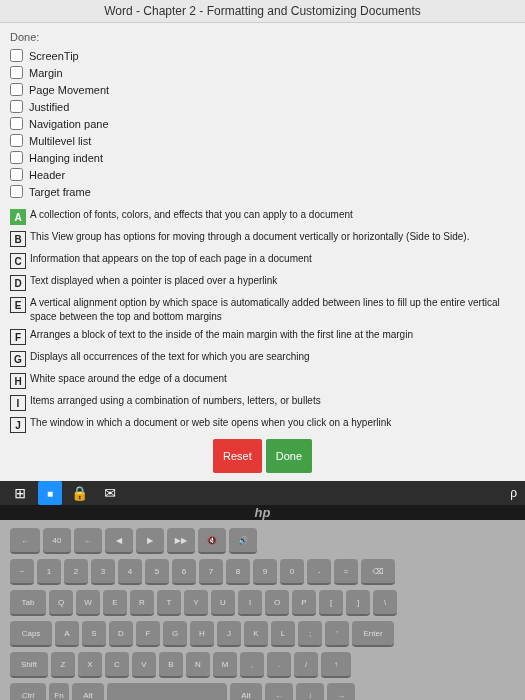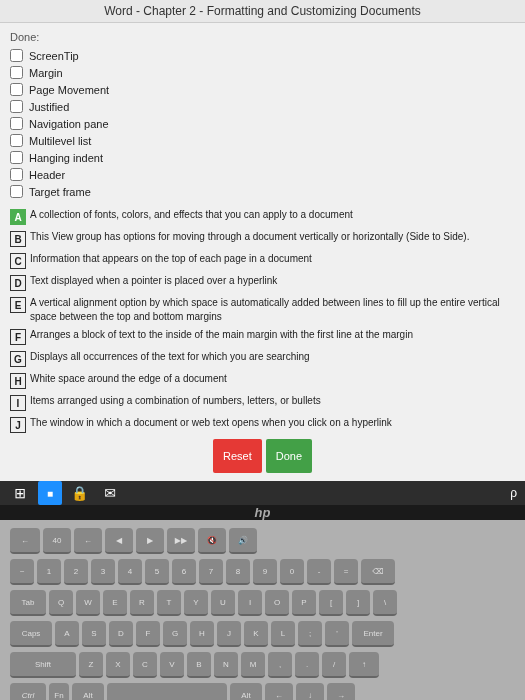--- a/index.html
+++ b/index.html
@@ -308,21 +308,21 @@
         <div class="def-item">
           <div class="def-letter">H</div>
           <span class="def-text">White space around the edge of a document</span>
         </div>
         <div class="def-item">
           <div class="def-letter">I</div>
           <span class="def-text">Items arranged using a combination of numbers, letters, or bullets</span>
         </div>
         <div class="def-item">
           <div class="def-letter">J</div>
-          <span class="def-text">The window in which a document or web text opens when you click on a hyperlink</span>
+          <span class="def-text">The window in which a document or web site opens when you click on a hyperlink</span>
         </div>
       </div>
 
   </div>
 
   <div class="button-row">
     <button class="btn-reset">Reset</button>
     <button class="btn-done">Done</button>
   </div>
 </div>
@@ -394,21 +394,21 @@
       <div class="key" style="width: 24px;">G</div>
       <div class="key" style="width: 24px;">H</div>
       <div class="key" style="width: 24px;">J</div>
       <div class="key" style="width: 24px;">K</div>
       <div class="key" style="width: 24px;">L</div>
       <div class="key" style="width: 24px;">;</div>
       <div class="key" style="width: 24px;">'</div>
       <div class="key" style="width: 42px;">Enter</div>
     </div>
     <div class="key-row">
-      <div class="key" style="width: 66px;">Shift</div>
+      <div class="key" style="width: 38px;">Shift</div>
       <div class="key" style="width: 24px;">Z</div>
       <div class="key" style="width: 24px;">X</div>
       <div class="key" style="width: 24px;">C</div>
       <div class="key" style="width: 24px;">V</div>
       <div class="key" style="width: 24px;">B</div>
       <div class="key" style="width: 24px;">N</div>
       <div class="key" style="width: 24px;">M</div>
       <div class="key" style="width: 24px;">,</div>
       <div class="key" style="width: 24px;">.</div>
       <div class="key" style="width: 24px;">/</div>

